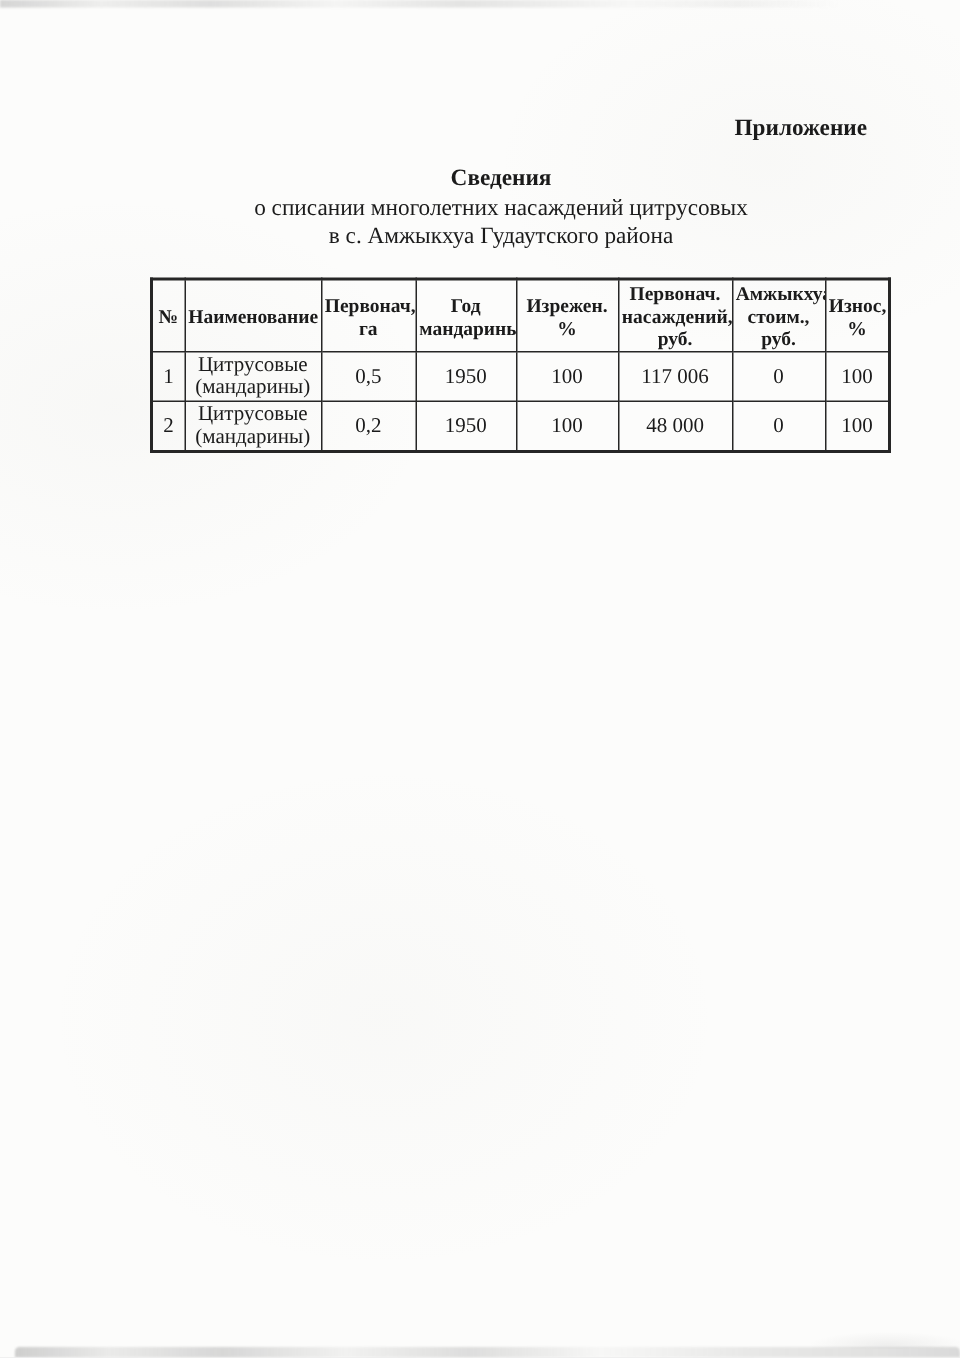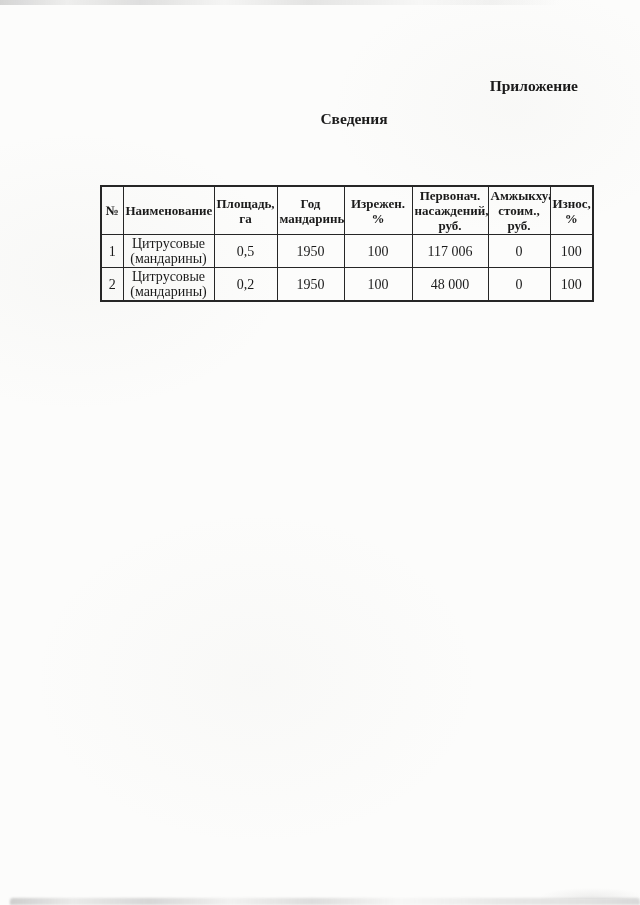--- a/index.html
+++ b/index.html
@@ -61,21 +61,21 @@
     white-space: pre-wrap;
   }
   .appendix-label {
     font-weight: bold;
     padding-right: 14px;
   }
   
   .title-block {
     position: absolute;
     top: 109px;
-    left: 108px;
+    left: 88px;
     width: 492px;
     text-align: center;
     font-size: 15.5px;
     line-height: 19.5px;
   }
   .doc-title { font-weight: bold; }
   
   .doc-table {
     position: absolute;
     top: 185px;
@@ -111,38 +111,40 @@
 <div class="page">
 
   <div class="artifact-top"></div>
 
   <div class="header-block">
     <div class="appendix-label">Приложение</div>
   </div>
 
   <div class="title-block">
     <div class="doc-title">Сведения</div>
+    <div>о списании многолетних насаждений цитрусовых</div>
+    <div>в с. Амжыкхуа Гудаутского района</div>
   </div>
 
   <table class="doc-table">
     <colgroup>
       <col style="width:22px">
       <col style="width:91px">
       <col style="width:63px">
       <col style="width:67px">
       <col style="width:68px">
       <col style="width:76px">
       <col style="width:62px">
       <col style="width:43px">
     </colgroup>
     <thead>
       <tr>
         <th>№</th>
         <th>Наименование</th>
-        <th>Площадь, га</th>
+        <th>Первонач, га</th>
         <th>Год мандарины</th>
         <th>Изрежен. %</th>
         <th>Первонач. насаждений, руб.</th>
         <th>Амжыкхуа. стоим., руб.</th>
         <th>Износ, %</th>
       </tr>
     </thead>
     <tbody>
       <tr>
         <td>1</td>

